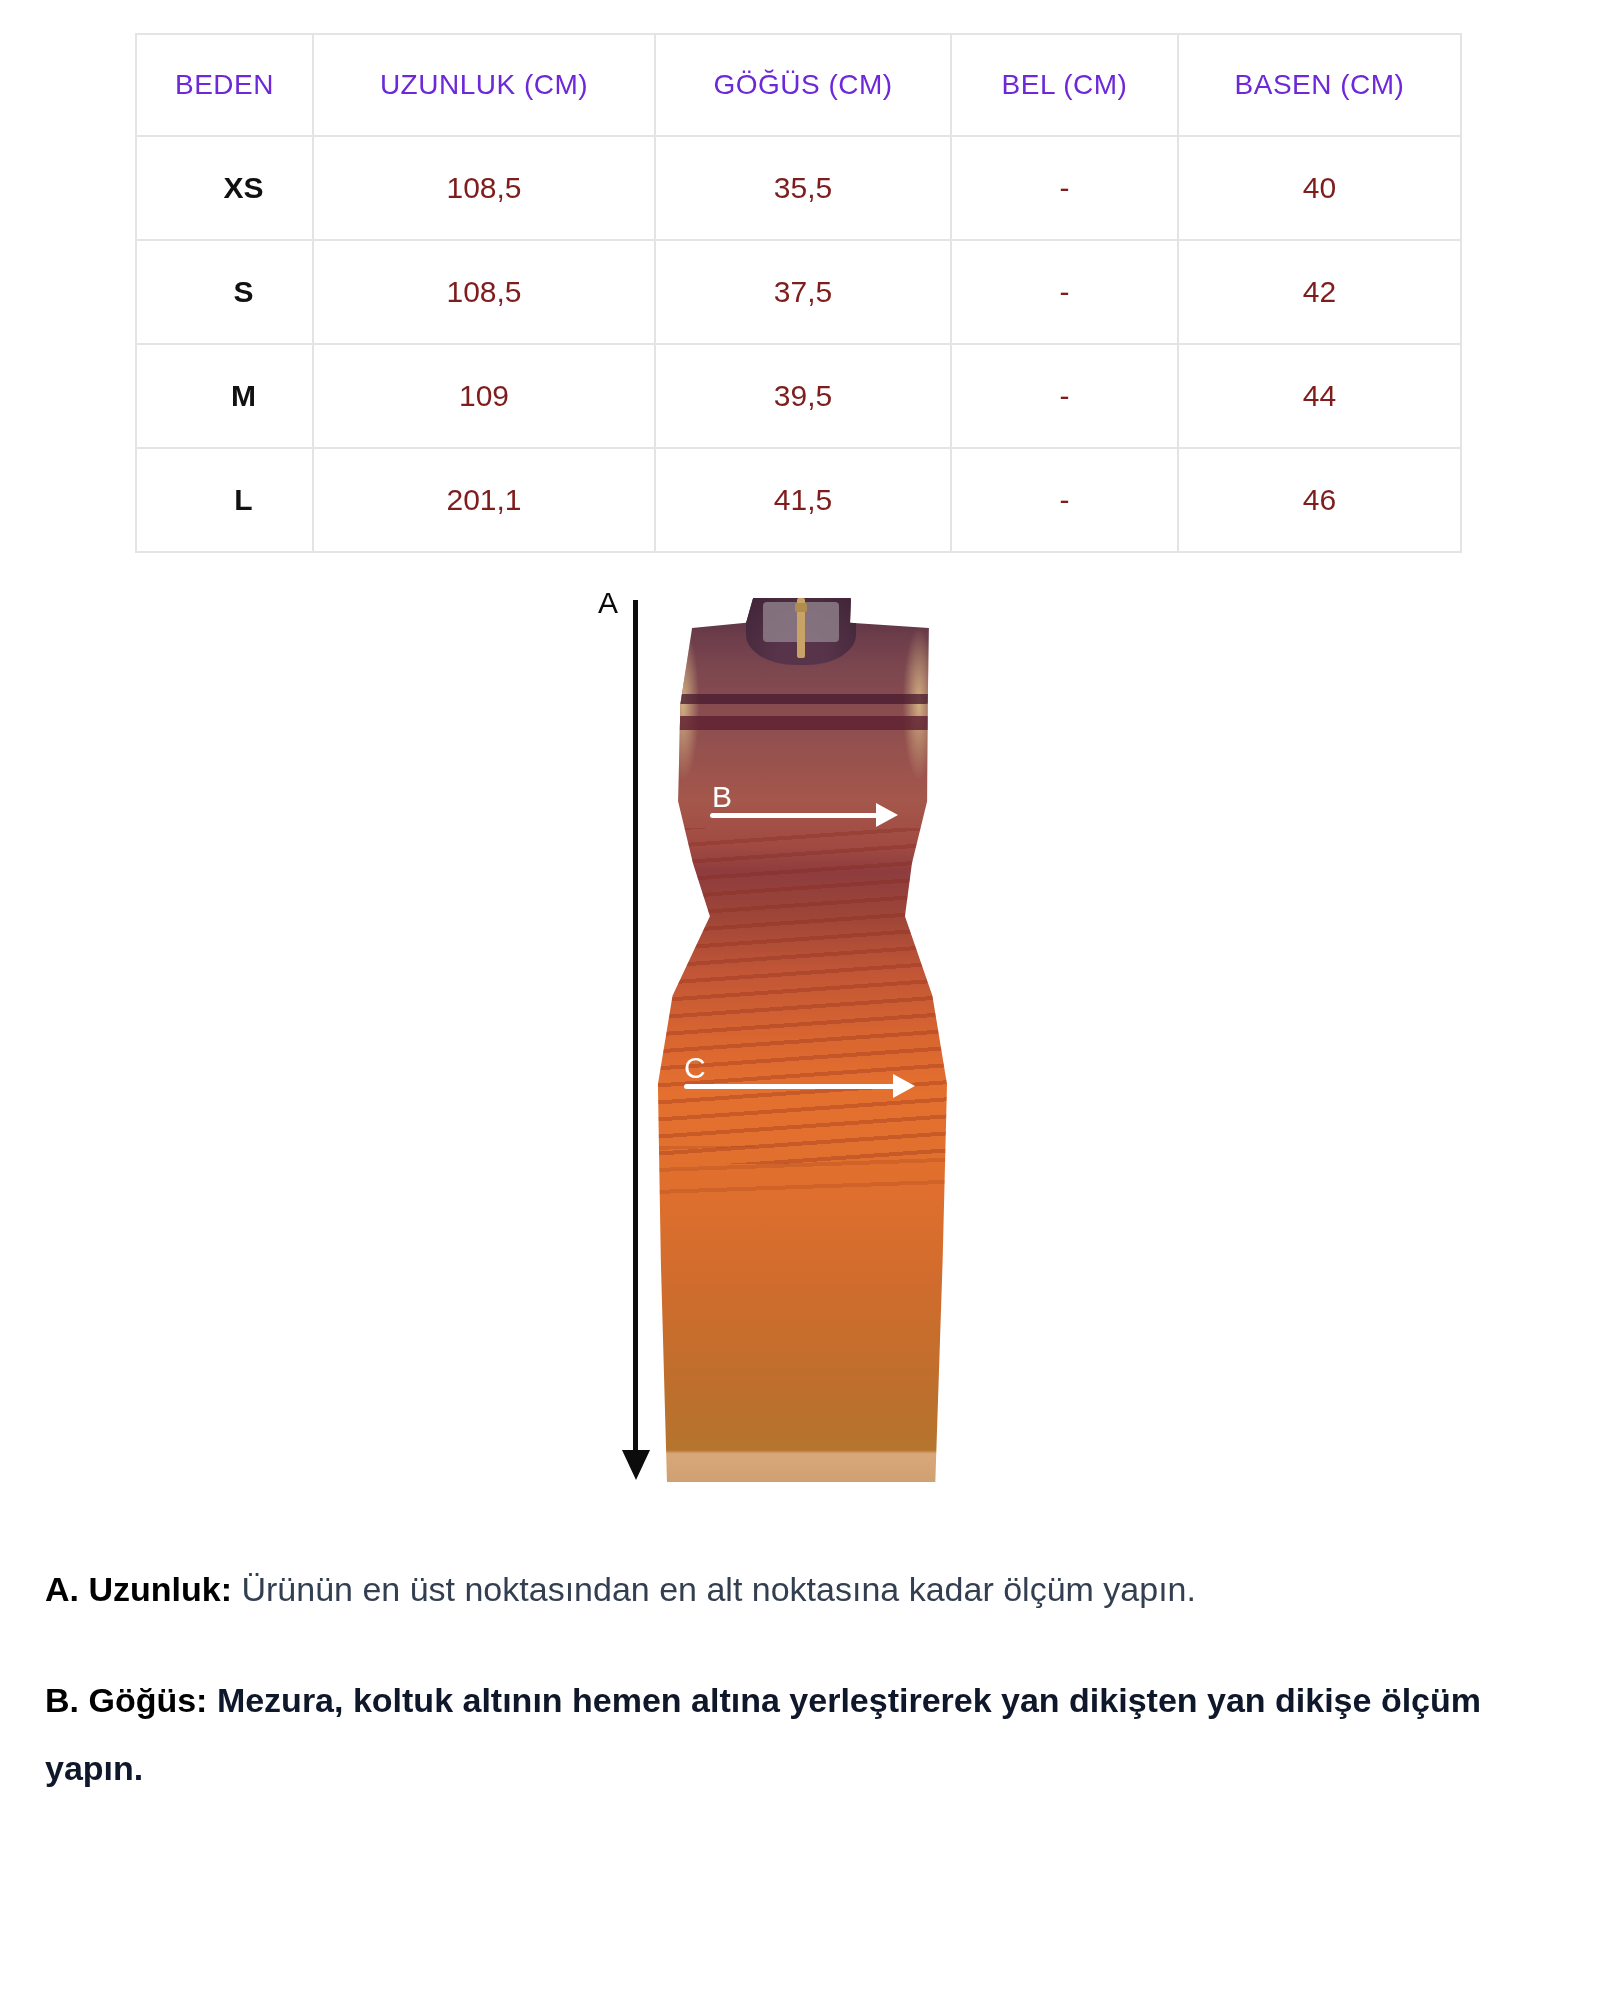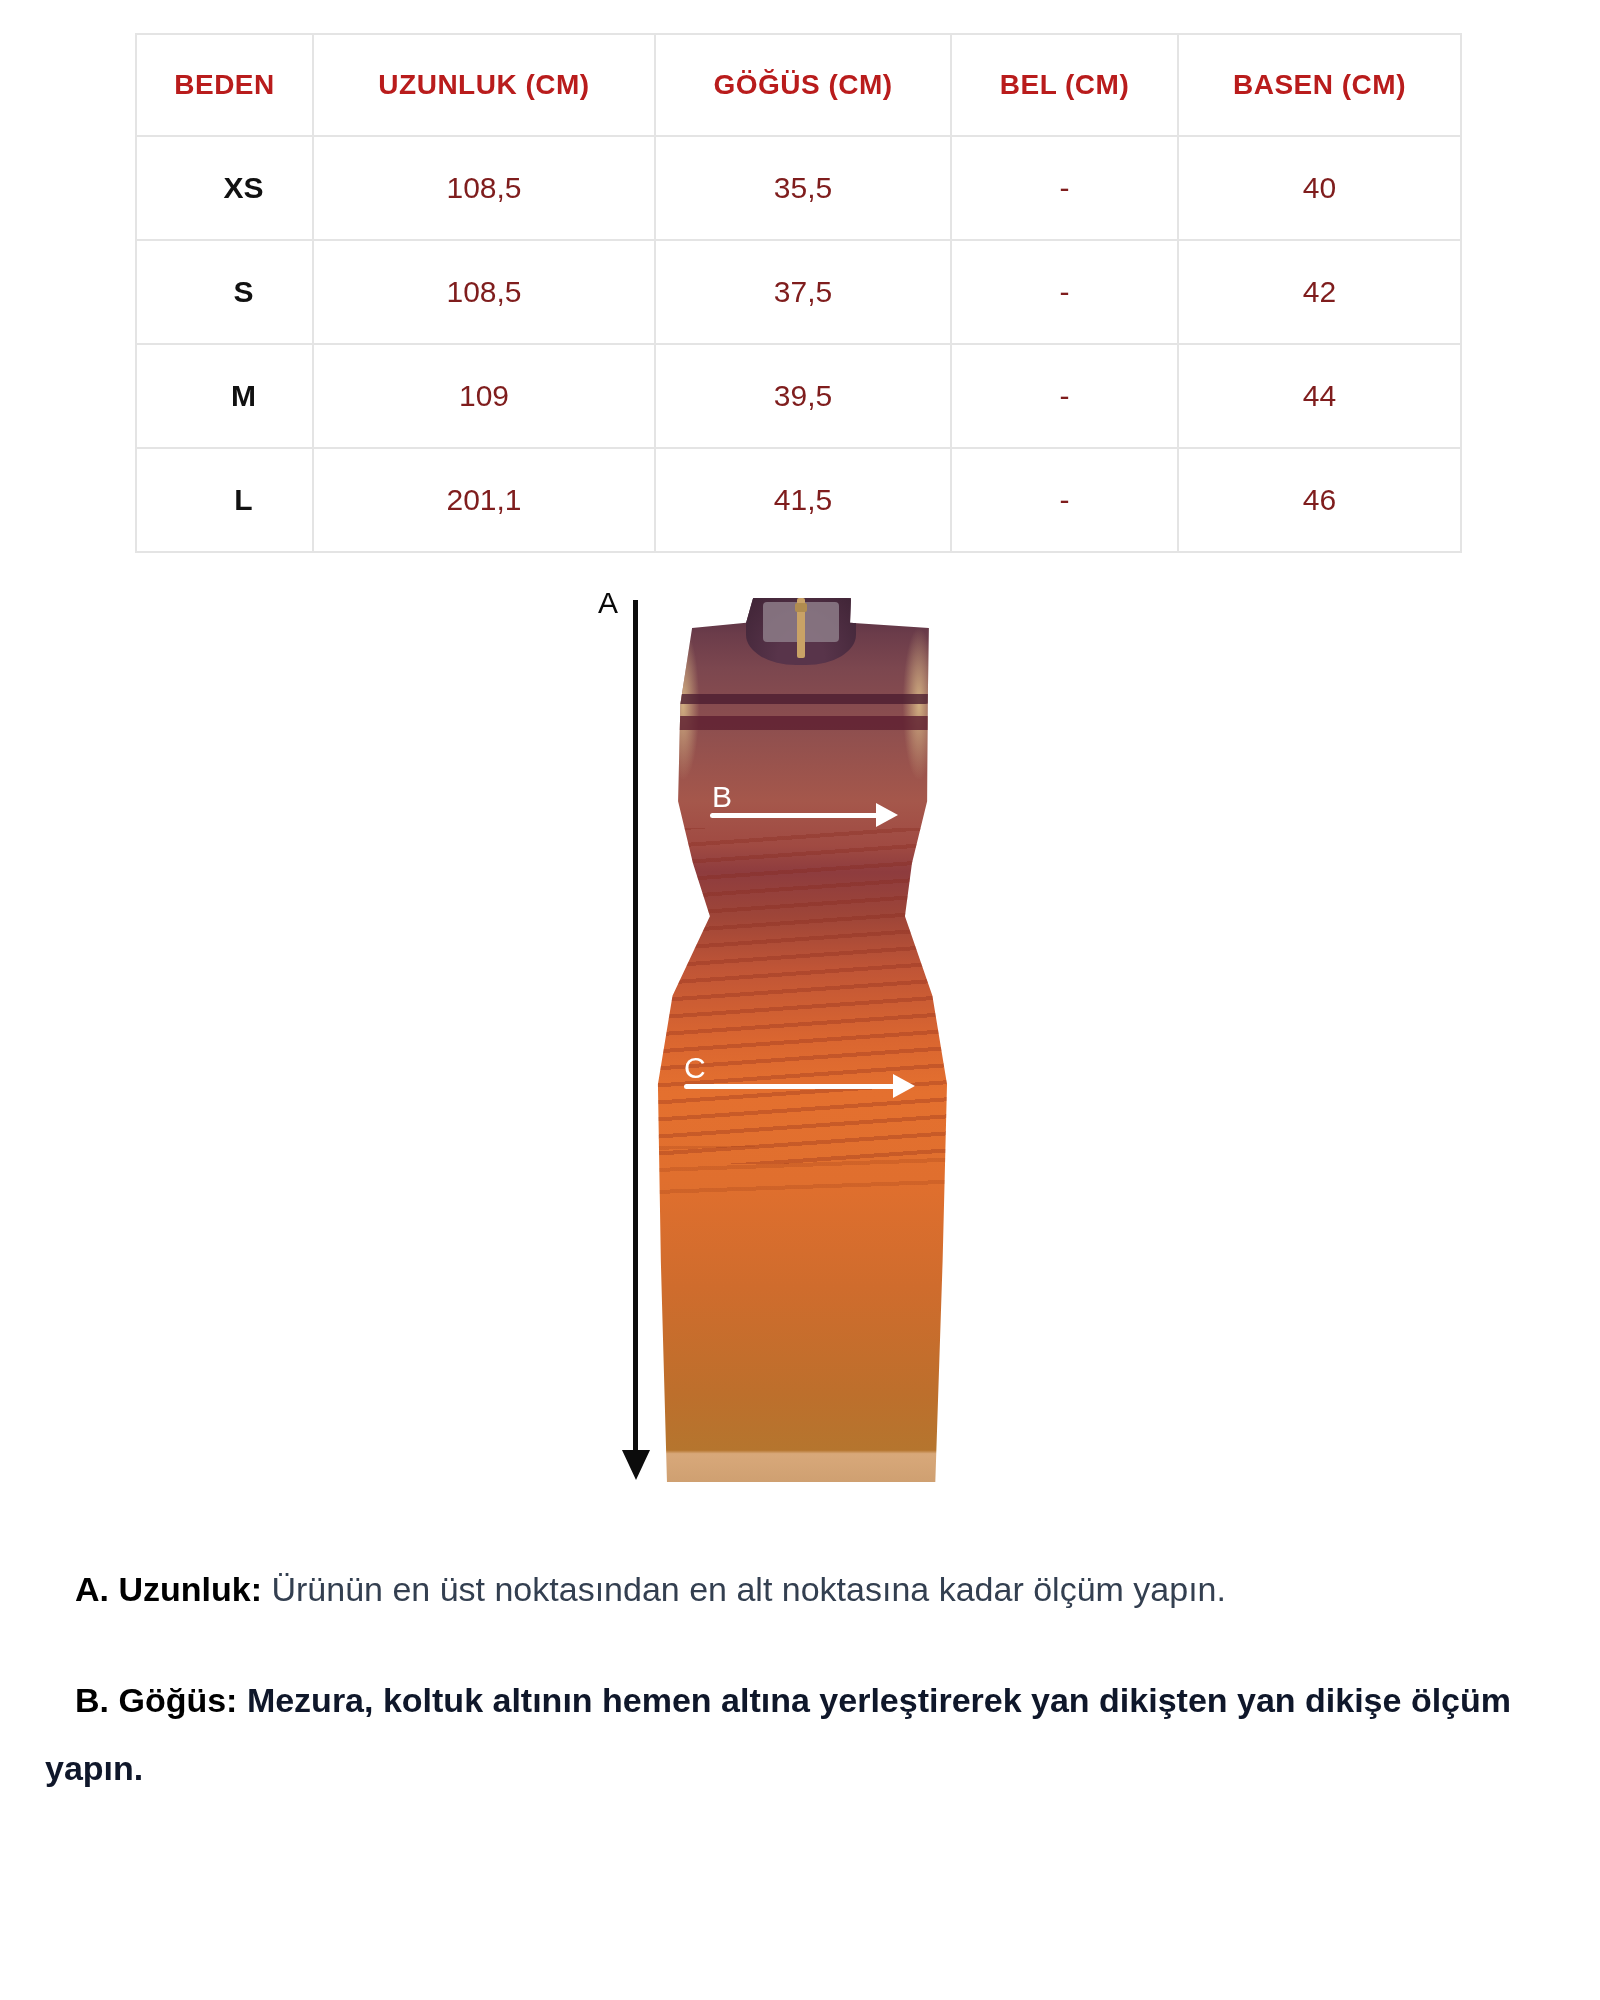--- a/index.html
+++ b/index.html
@@ -4,21 +4,21 @@
 <style>
   html,body{margin:0;padding:0;background:#ffffff;}
   .page{position:relative;width:1600px;height:2000px;background:#ffffff;overflow:hidden;
         font-family:"Liberation Sans", sans-serif;color:#1b1b1b;}
 
   
   .size-table{position:absolute;left:135px;top:33px;width:1323px;border-collapse:collapse;
               table-layout:fixed;}
   .size-table th,.size-table td{border:2px solid #e4e4e4;text-align:center;vertical-align:middle;
               background:#fff;padding:0;}
-  .size-table th{height:100px;font-size:28px;font-weight:bold;color:#b91c1c;letter-spacing:.5px;}
+  .size-table th{height:100px;font-size:28px;font-weight:normal;color:#6d28d9;letter-spacing:.5px;}
   .size-table td{height:102px;font-size:30px;font-weight:normal;color:#7f1d1d;}
   .size-table td.size-col{font-weight:bold;color:#111;padding-left:38px;}
   .col-beden{width:177px;} .col-uzunluk{width:342px;} .col-gogus{width:296px;}
   .col-bel{width:227px;} .col-basen{width:283px;}
 
   
   .diagram{position:absolute;left:0;top:0;width:1600px;height:2000px;pointer-events:none;}
 
   .a-label{position:absolute;left:598px;top:586px;font-size:30px;color:#0a0a0a;}
   .a-line{position:absolute;left:633px;top:600px;width:5px;height:852px;background:#0c0c0c;}
@@ -66,21 +66,21 @@
       border-left:22px solid #ffffff;}
   .c-label{position:absolute;left:684px;top:1051px;font-size:30px;color:#ffffff;}
   .c-line{position:absolute;left:684px;top:1084px;width:212px;height:5px;background:#ffffff;border-radius:3px;}
   .c-arrowhead{position:absolute;left:893px;top:1074px;width:0;height:0;
       border-top:12px solid transparent;border-bottom:12px solid transparent;
       border-left:22px solid #ffffff;}
 
   
   .notes{position:absolute;left:45px;top:1556px;width:1515px;font-size:34px;line-height:1.98;color:#141414;}
   .notes p{margin:0 0 44px 0;}
-  .notes .prefix{font-weight:bold;color:#000;margin-left:30px;}
+  .notes .prefix{font-weight:bold;color:#000;}
   .notes .desc-accent{color:#333F50;}
   .notes .desc{color:#0f172a;font-weight:bold;}
 </style>
 </head>
 <body>
 
 <div class="page">
 
   <table class="size-table">
     <colgroup>

